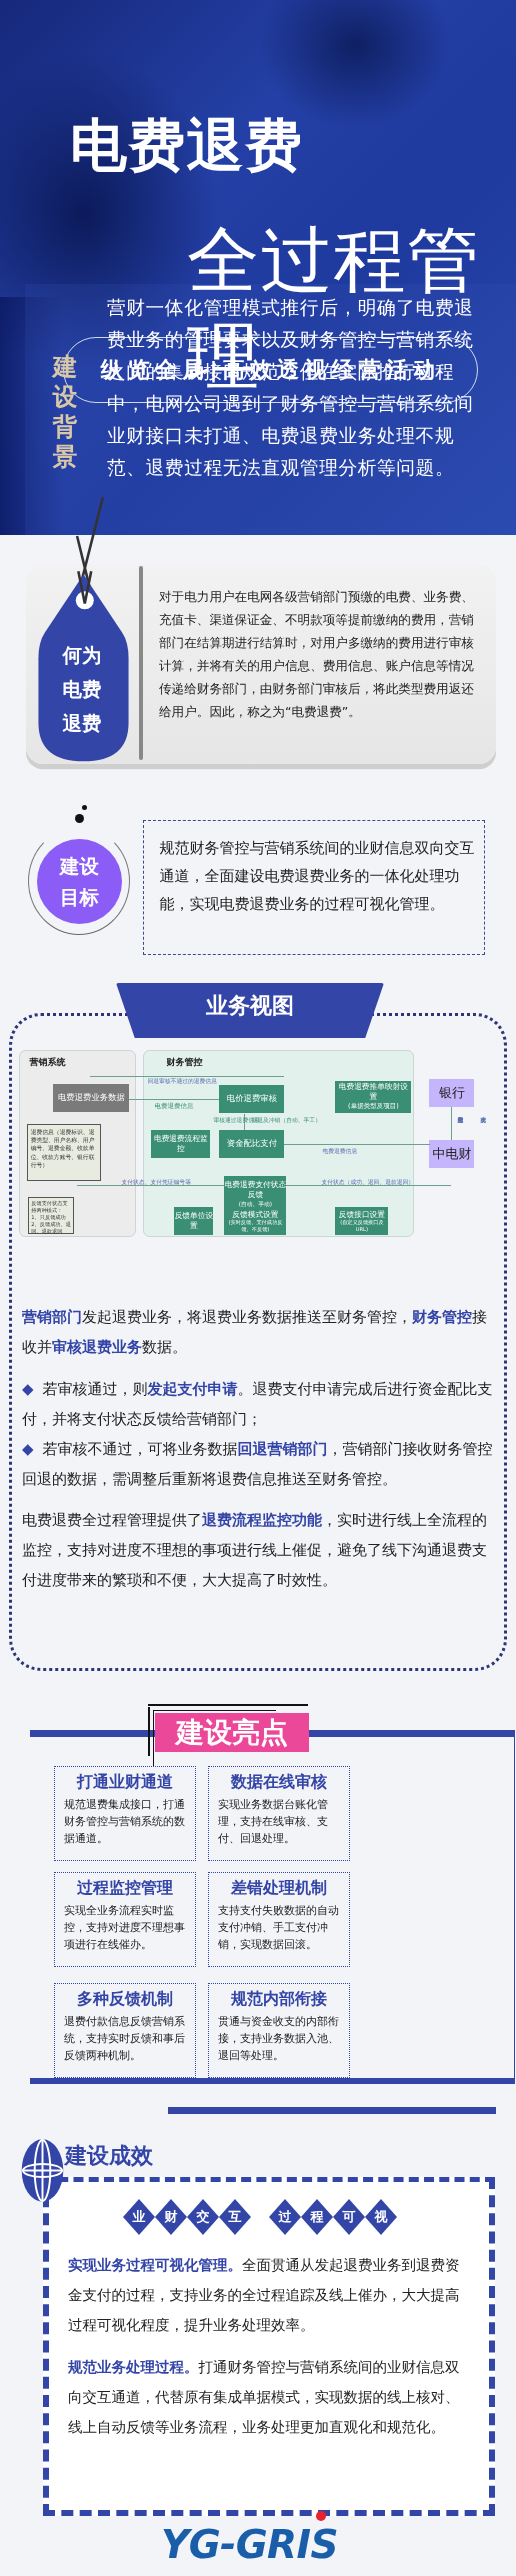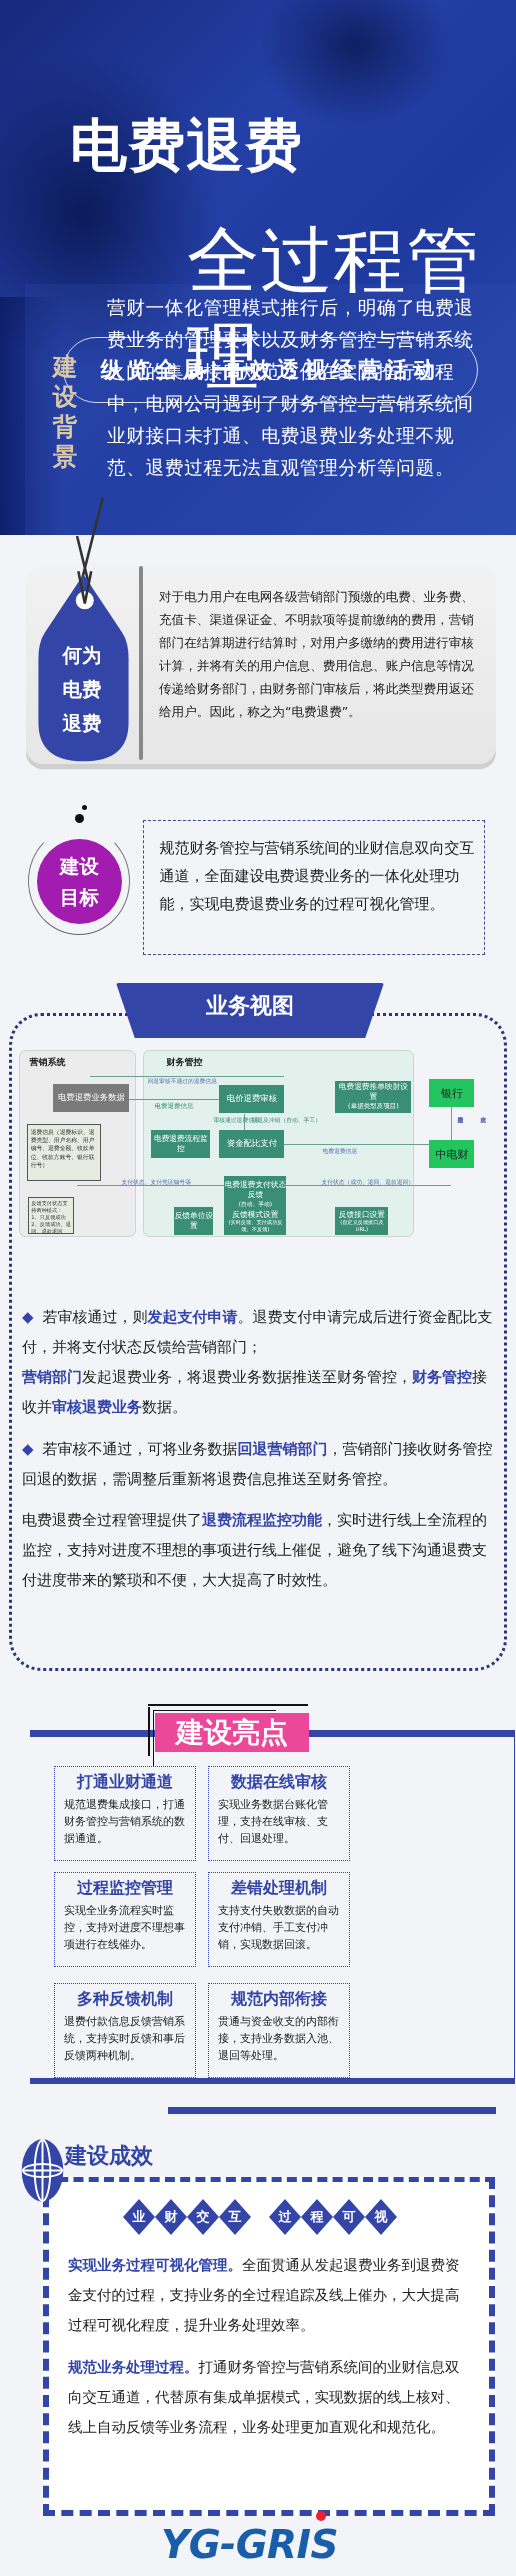--- a/index.html
+++ b/index.html
@@ -16,31 +16,31 @@
 .pill{left:63px;top:337px;width:415px;height:66px;border:1px solid rgba(255,255,255,0.8);border-radius:33px;color:#fff;font-size:22px;font-weight:bold;letter-spacing:5.2px;display:flex;align-items:center;justify-content:center}
 .bg-label{left:52px;top:352px;width:26px;font-size:24.5px;font-weight:bold;color:#d9c8a8;line-height:30px;text-align:center}
 .bg-text{left:107px;top:292px;width:368px;font-size:18.7px;line-height:32px;color:#fff;letter-spacing:0.6px}
 
 #whatis{left:26px;top:565px;width:470px;height:199px;background:linear-gradient(#f2f2f2,#e6e6e6);border-radius:17px;box-shadow:0 5.2px 0 #cfcfcf}
 .tag{left:37px;top:581px;width:90px;height:181px}
 .whatis-divider{left:139px;top:566px;width:3.9px;height:194px;background:#888;border-radius:1.9px}
 .whatis-text{left:159px;top:585px;width:323px;font-size:12.6px;line-height:23px;color:#222}
 .tag-label{left:55px;top:689px;width:54px;font-size:19.4px;font-weight:bold;color:#fff;line-height:34px;text-align:center}
 
-.goal-circle{left:37px;top:839px;width:85px;height:85px;border-radius:50%;background:#a21caf;color:#fff;font-size:19.4px;font-weight:bold;line-height:31px;text-align:center;padding-top:11.6px}
+.goal-circle{left:37px;top:839px;width:85px;height:85px;border-radius:50%;background:#8b5cf6;color:#fff;font-size:19.4px;font-weight:bold;line-height:31px;text-align:center;padding-top:11.6px}
 .goal-ring{left:28px;top:827px;width:102px;height:108px;border-radius:50%;border:0.6px solid #777;border-top-color:transparent;border-bottom-color:#666}
 .goal-box{left:143px;top:820px;width:342px;height:135px;border:1.9px dashed #3a4a8a;padding:13px 0 0 15.5px;font-size:15px;line-height:28px;color:#222}
 
 .bv-tab{left:116px;top:983px;width:268px;height:55px;background:#3445a8;clip-path:polygon(0 0,100% 0,93% 100%,7% 100%);border-radius:2.6px;color:#fff;font-size:22px;font-weight:bold;text-align:center;line-height:46px}
 .bv-frame{left:9px;top:1013px;width:498px;height:658px;border:3.2px dotted #2c3577;border-radius:32px}
 .diagram{left:19.4px;top:1050px;width:477px;height:187px;font-size:6.5px}
 .sys{position:absolute;border:0.6px solid #c9d6d2;border-radius:6.5px}
 .sys h4{position:absolute;left:9px;top:5.2px;font-size:9px;color:#222}
 .gbox{position:absolute;background:#3a8e74;color:#fff;display:flex;align-items:center;justify-content:center;text-align:center;font-size:7.7px;line-height:9.7px}
-.lbox{position:absolute;background:#22c55e;color:#222;display:flex;align-items:center;justify-content:center;font-size:11px}
+.lbox{position:absolute;background:#c4b5fd;color:#222;display:flex;align-items:center;justify-content:center;font-size:13px}
 .note{position:absolute;color:#5a6cb0;font-size:5.8px;white-space:nowrap}
 .ln{position:absolute;background:#6aa08c}
 .desc{left:22px;top:1302px;width:475px;font-size:15px;line-height:30px;color:#222}
 .desc p{margin-bottom:11.6px}
 .hl{color:#3445a8;font-weight:bold}
 .dia{color:#3445a8;margin-right:9px}
 
 .hl-frame{left:30px;top:1732px;width:485px;height:352px;border:1.9px solid #3445a8;border-left:none;border-top:none;border-bottom:6.5px solid #3445a8}
 .hl-topbar{left:30px;top:1730px;width:485px;height:6.5px;background:#3445a8}
 .hl-title{left:155px;top:1713px;width:154px;height:39px;background:#ec4899;color:#fff;font-size:28px;font-weight:bold;text-align:center;line-height:39px}
@@ -152,25 +152,25 @@
   <div class="note" style="left:194px;top:66px;color:#3a8e74">审核通过退费信息</div>
   <div class="note" style="left:232px;top:66px;color:#3a8e74">回退及冲销（自动、手工）</div>
   <div class="note" style="left:303px;top:97px">电费退费信息</div>
   <div class="note" style="left:102px;top:128px">支付状态、支付凭证编号等</div>
   <div class="note" style="left:302px;top:128px">支付状态（成功、退回、退款退回）</div>
   <div class="note" style="left:436px;top:62px;writing-mode:vertical-rl">电费退费信息</div>
   <div class="note" style="left:459px;top:62px;writing-mode:vertical-rl">支付状态</div>
 </div>
 
 <div class="abs desc">
+  <p>
+    <span class="hl">营销部门</span><span>发起退费业务，将退费业务数据推送至财务管控，</span><span class="hl">财务管控</span><span>接收并</span><span class="hl">审核退费业务</span><span>数据。</span>
+  </p>
   <p style="margin-bottom:0">
     <span class="dia">◆</span><span>若审核通过，则</span><span class="hl">发起支付申请</span><span>。退费支付申请完成后进行资金配比支付，并将支付状态反馈给营销部门；</span>
-  </p>
-  <p>
-    <span class="hl">营销部门</span><span>发起退费业务，将退费业务数据推送至财务管控，</span><span class="hl">财务管控</span><span>接收并</span><span class="hl">审核退费业务</span><span>数据。</span>
   </p>
   <p>
     <span class="dia">◆</span><span>若审核不通过，可将业务数据</span><span class="hl">回退营销部门</span><span>，营销部门接收财务管控回退的数据，需调整后重新将退费信息推送至财务管控。</span>
   </p>
   <p>
     <span>电费退费全过程管理提供了</span><span class="hl">退费流程监控功能</span><span>，实时进行线上全流程的监控，支持对进度不理想的事项进行线上催促，避免了线下沟通退费支付进度带来的繁琐和不便，大大提高了时效性。</span>
   </p>
 </div>
 
 <div class="abs hl-topbar"></div>

